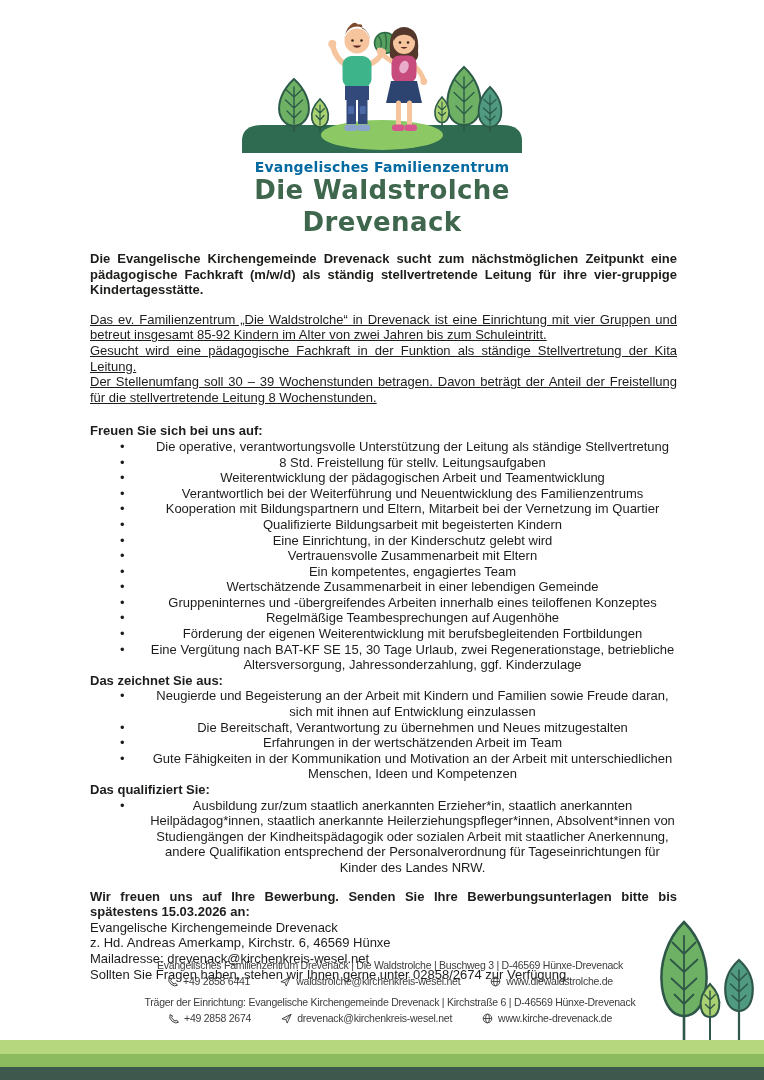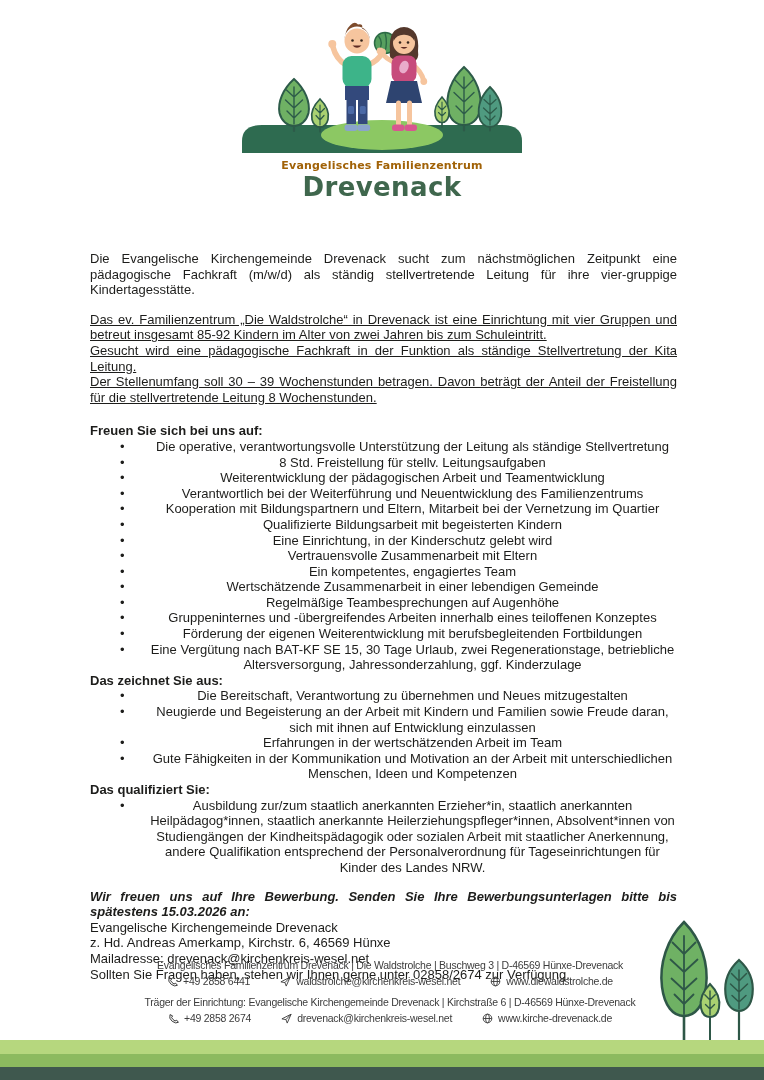--- a/index.html
+++ b/index.html
@@ -5,44 +5,44 @@
   * { margin:0; padding:0; box-sizing:border-box; }
   html,body { background:#ffffff; }
   body {
     width:764px; height:1080px; position:relative; overflow:hidden;
     font-family:"Liberation Sans", sans-serif; color:#1d1d1b;
   }
   
   .header { padding-top:13px; text-align:center; }
   .logo-illustration { display:block; margin:0 auto; }
   .logo-subtitle {
-    margin-top:6px; font-size:11px; font-weight:bold; letter-spacing:.2px;
-    color:#a16207; font-family:"DejaVu Sans", sans-serif;
+    margin-top:6px; font-size:14px; font-weight:bold; letter-spacing:.2px;
+    color:#0369a1; font-family:"DejaVu Sans", sans-serif;
   }
   .logo-title {
     font-size:26px; font-weight:bold; color:#3f674d; line-height:1.22;
     font-family:"DejaVu Sans", sans-serif; letter-spacing:.4px;
   }
   
   .content {
     position:absolute; left:90px; top:251px; width:587px;
     font-size:13px; line-height:15.6px;
   }
-  .intro { font-weight:normal; text-align:justify; }
+  .intro { font-weight:bold; text-align:justify; }
   .about { margin-top:14px;text-decoration:underline; }
   .about .about-line { text-align:justify; }
   .sections { margin-top:18px; }
   .section-title { font-weight:bold; }
   ul.bullets { list-style:none;text-align:center; }
   ul.bullets li { position:relative; padding-left:58px; }
   ul.bullets li::before {
     content:"\2022"; position:absolute; left:30px; top:0;
   }
   .closing { margin-top:13px; }
-  .closing-headline { font-weight:bold; text-align:justify;font-style:italic; }
+  .closing-headline { font-weight:bold; text-align:justify; }
   
   .footer {
     position:absolute; left:16px; right:0; bottom:47px; text-align:center;
     color:#3c3c3c; font-size:10.5px; letter-spacing:-0.25px; line-height:13px;
   }
   .f-contacts {
     display:flex; justify-content:center; align-items:center; gap:30px;
     margin-top:3px; margin-bottom:8px;
   }
   .f-contact { display:flex; align-items:center; gap:5px; }
@@ -133,20 +133,21 @@
       <rect x="159.5" y="42.5" width="25" height="27" rx="8" fill="#c74b7c"></rect>
       <ellipse cx="172" cy="54" rx="4.5" ry="6.5" fill="#e9accb" transform="rotate(20 172 54)"></ellipse>
       <path d="M159 68 L185 68 L190 90 L154 90 Z" fill="#2e4470"></path>
       <path d="M166.5 90 V111" stroke="#f6c59e" stroke-width="5" stroke-linecap="round" fill="none"></path>
       <path d="M177.5 90 V111" stroke="#f6c59e" stroke-width="5" stroke-linecap="round" fill="none"></path>
       <rect x="160" y="111.5" width="12.5" height="6.5" rx="3" fill="#d85690"></rect>
       <rect x="172.5" y="111.5" width="12.5" height="6.5" rx="3" fill="#d85690"></rect>
     </g>
   </svg>
   <div class="logo-subtitle">Evangelisches Familienzentrum</div>
+  <div class="logo-title">Die Waldstrolche</div>
   <div class="logo-title">Drevenack</div>
 </div>
 
 <div class="content">
   <div class="intro">Die Evangelische Kirchengemeinde Drevenack sucht zum nächstmöglichen Zeitpunkt eine pädagogische Fachkraft (m/w/d) als ständig stellvertretende Leitung für ihre vier-gruppige Kindertagesstätte.</div>
 
   <div class="about">
       <div class="about-line">Das ev. Familienzentrum „Die Waldstrolche“ in Drevenack ist eine Einrichtung mit vier Gruppen und betreut insgesamt 85-92 Kindern im Alter von zwei Jahren bis zum Schuleintritt.</div>
       <div class="about-line">Gesucht wird eine pädagogische Fachkraft in der Funktion als ständige Stellvertretung der Kita Leitung.</div>
       <div class="about-line">Der Stellenumfang soll 30 – 39 Wochenstunden betragen. Davon beträgt der Anteil der Freistellung für die stellvertretende Leitung 8 Wochenstunden.</div>
@@ -159,32 +160,32 @@
           <li>Die operative, verantwortungsvolle Unterstützung der Leitung als ständige Stellvertretung</li>
           <li>8 Std. Freistellung für stellv. Leitungsaufgaben</li>
           <li>Weiterentwicklung der pädagogischen Arbeit und Teamentwicklung</li>
           <li>Verantwortlich bei der Weiterführung und Neuentwicklung des Familienzentrums</li>
           <li>Kooperation mit Bildungspartnern und Eltern, Mitarbeit bei der Vernetzung im Quartier</li>
           <li>Qualifizierte Bildungsarbeit mit begeisterten Kindern</li>
           <li>Eine Einrichtung, in der Kinderschutz gelebt wird</li>
           <li>Vertrauensvolle Zusammenarbeit mit Eltern</li>
           <li>Ein kompetentes, engagiertes Team</li>
           <li>Wertschätzende Zusammenarbeit in einer lebendigen Gemeinde</li>
+          <li>Gruppeninternes und -übergreifendes Arbeiten innerhalb eines teiloffenen Konzeptes</li>
           <li>Regelmäßige Teambesprechungen auf Augenhöhe</li>
-          <li>Gruppeninternes und -übergreifendes Arbeiten innerhalb eines teiloffenen Konzeptes</li>
           <li>Förderung der eigenen Weiterentwicklung mit berufsbegleitenden Fortbildungen</li>
           <li>Eine Vergütung nach BAT-KF SE 15, 30 Tage Urlaub, zwei Regenerationstage, betriebliche Altersversorgung, Jahressonderzahlung, ggf. Kinderzulage</li>
         </ul>
   </div>
 
   <div class="section">
     <div class="section-title">Das zeichnet Sie aus:</div>
     <ul class="bullets">
+          <li>Neugierde und Begeisterung an der Arbeit mit Kindern und Familien sowie Freude daran, sich mit ihnen auf Entwicklung einzulassen</li>
           <li>Die Bereitschaft, Verantwortung zu übernehmen und Neues mitzugestalten</li>
-          <li>Neugierde und Begeisterung an der Arbeit mit Kindern und Familien sowie Freude daran, sich mit ihnen auf Entwicklung einzulassen</li>
           <li>Erfahrungen in der wertschätzenden Arbeit im Team</li>
           <li>Gute Fähigkeiten in der Kommunikation und Motivation an der Arbeit mit unterschiedlichen Menschen, Ideen und Kompetenzen</li>
         </ul>
   </div>
 
   <div class="section">
     <div class="section-title">Das qualifiziert Sie:</div>
     <ul class="bullets">
           <li>Ausbildung zur/zum staatlich anerkannten Erzieher*in, staatlich anerkannten Heilpädagog*innen, staatlich anerkannte Heilerziehungspfleger*innen, Absolvent*innen von Studiengängen der Kindheitspädagogik oder sozialen Arbeit mit staatlicher Anerkennung, andere Qualifikation entsprechend der Personalverordnung für Tageseinrichtungen für Kinder des Landes NRW.</li>
         </ul>

